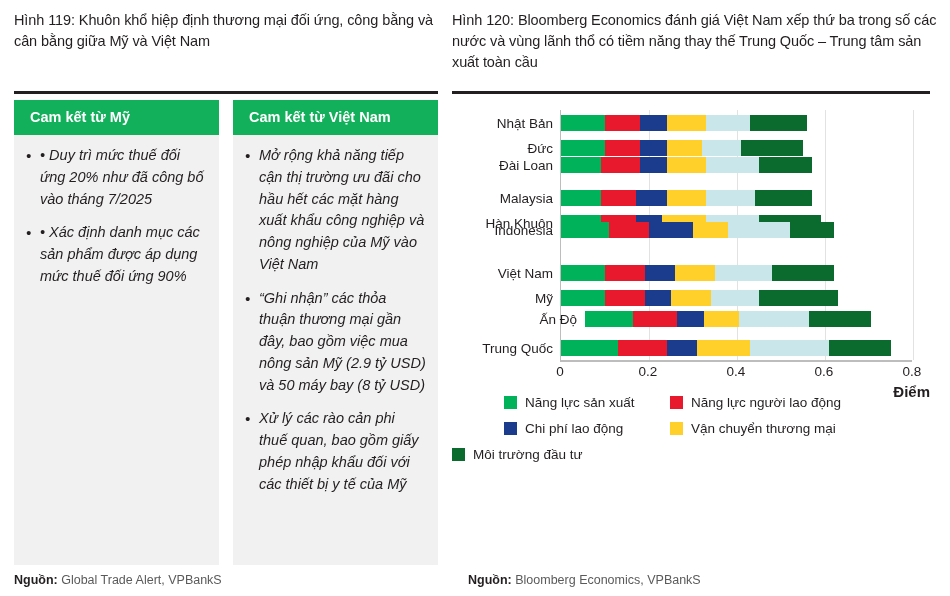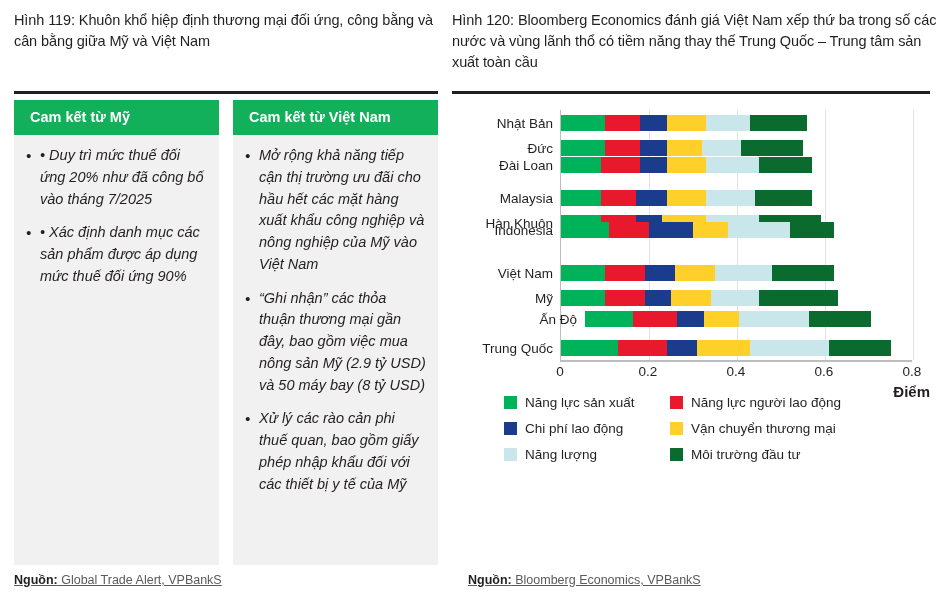--- a/index.html
+++ b/index.html
@@ -74,21 +74,20 @@
     font-size: 15px;
     line-height: 1.45;
   }
   .card-a { height: 465px; }
   .card-b { height: 465px; }
 
   .source {
     position: absolute;
     font-size: 12.5px;
     color: #5a5a5a;
-    text-decoration: underline;
   }
   .source b { color: #231f20; }
   .source-left { left: 14px; top: 573px; }
   .source-right { left: 452px; top: 573px; padding-left: 16px; }
 
   
   .right-panel {
     position: absolute;
     left: 452px; top: 10px;
     width: 486px; height: 576px;
@@ -369,24 +368,20 @@
           <div class="legend-item li-1">
             <span class="swatch" style="background: rgb(27, 60, 140);"></span>
             <span>Chi phí lao động</span>
           </div>
           <div class="legend-item li-2">
             <span class="swatch" style="background: rgb(255, 208, 41);"></span>
             <span>Vận chuyển thương mại</span>
           </div>
         </div>
         <div class="legend-row">
-          <div class="legend-item li-1">
-            <span class="swatch" style="background: rgb(201, 231, 234);"></span>
-            <span>Năng lượng</span>
-          </div>
           <div class="legend-item li-2">
             <span class="swatch" style="background: rgb(11, 107, 46);"></span>
             <span>Môi trường đầu tư</span>
           </div>
         </div>
       </div>
   </div>
 
   <div class="source source-right">
     <b>Nguồn:</b><span> Bloomberg Economics, VPBankS</span>

